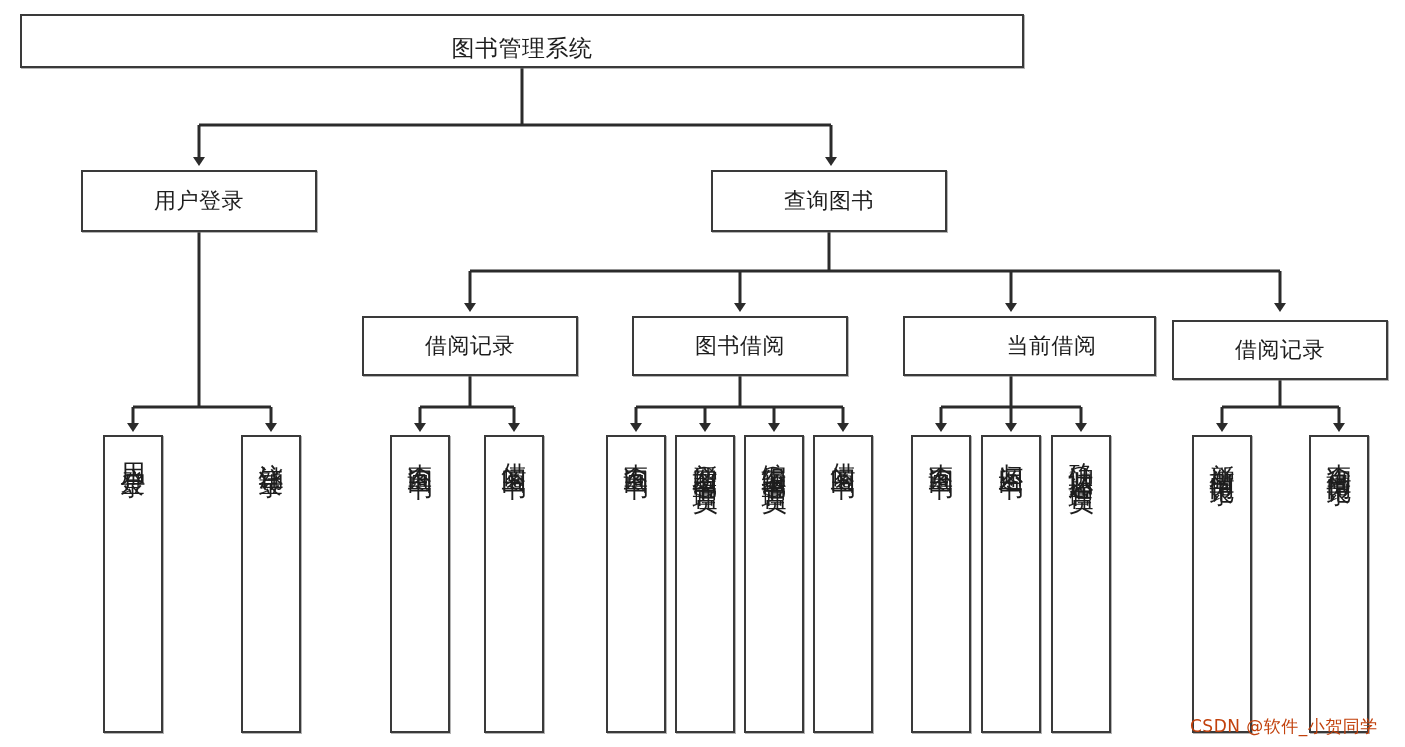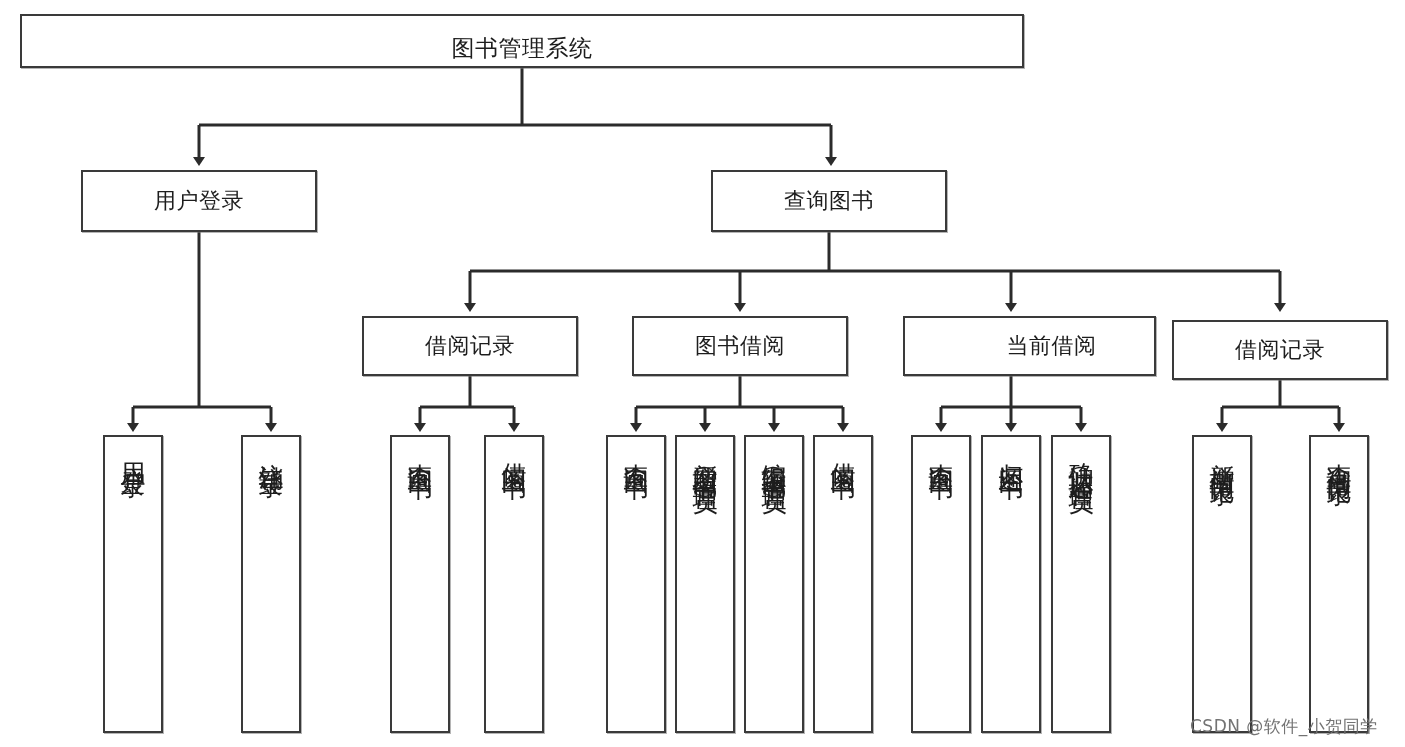--- a/index.html
+++ b/index.html
@@ -60,21 +60,21 @@
   .node.vert .label {
     writing-mode: vertical-rl;
     text-orientation: upright;
     font-size: 25px;
     line-height: 1.0;
     letter-spacing: 4px;
     white-space: nowrap;
   }
   .watermark {
     position: absolute;
-    color: #737373;
+    color: #c2410c;
     font-size: 17px;
     letter-spacing: 0.5px;
     white-space: nowrap;
     user-select: none;
   }
 </style>
 </head>
 <body>
 
 <div id="canvas">

